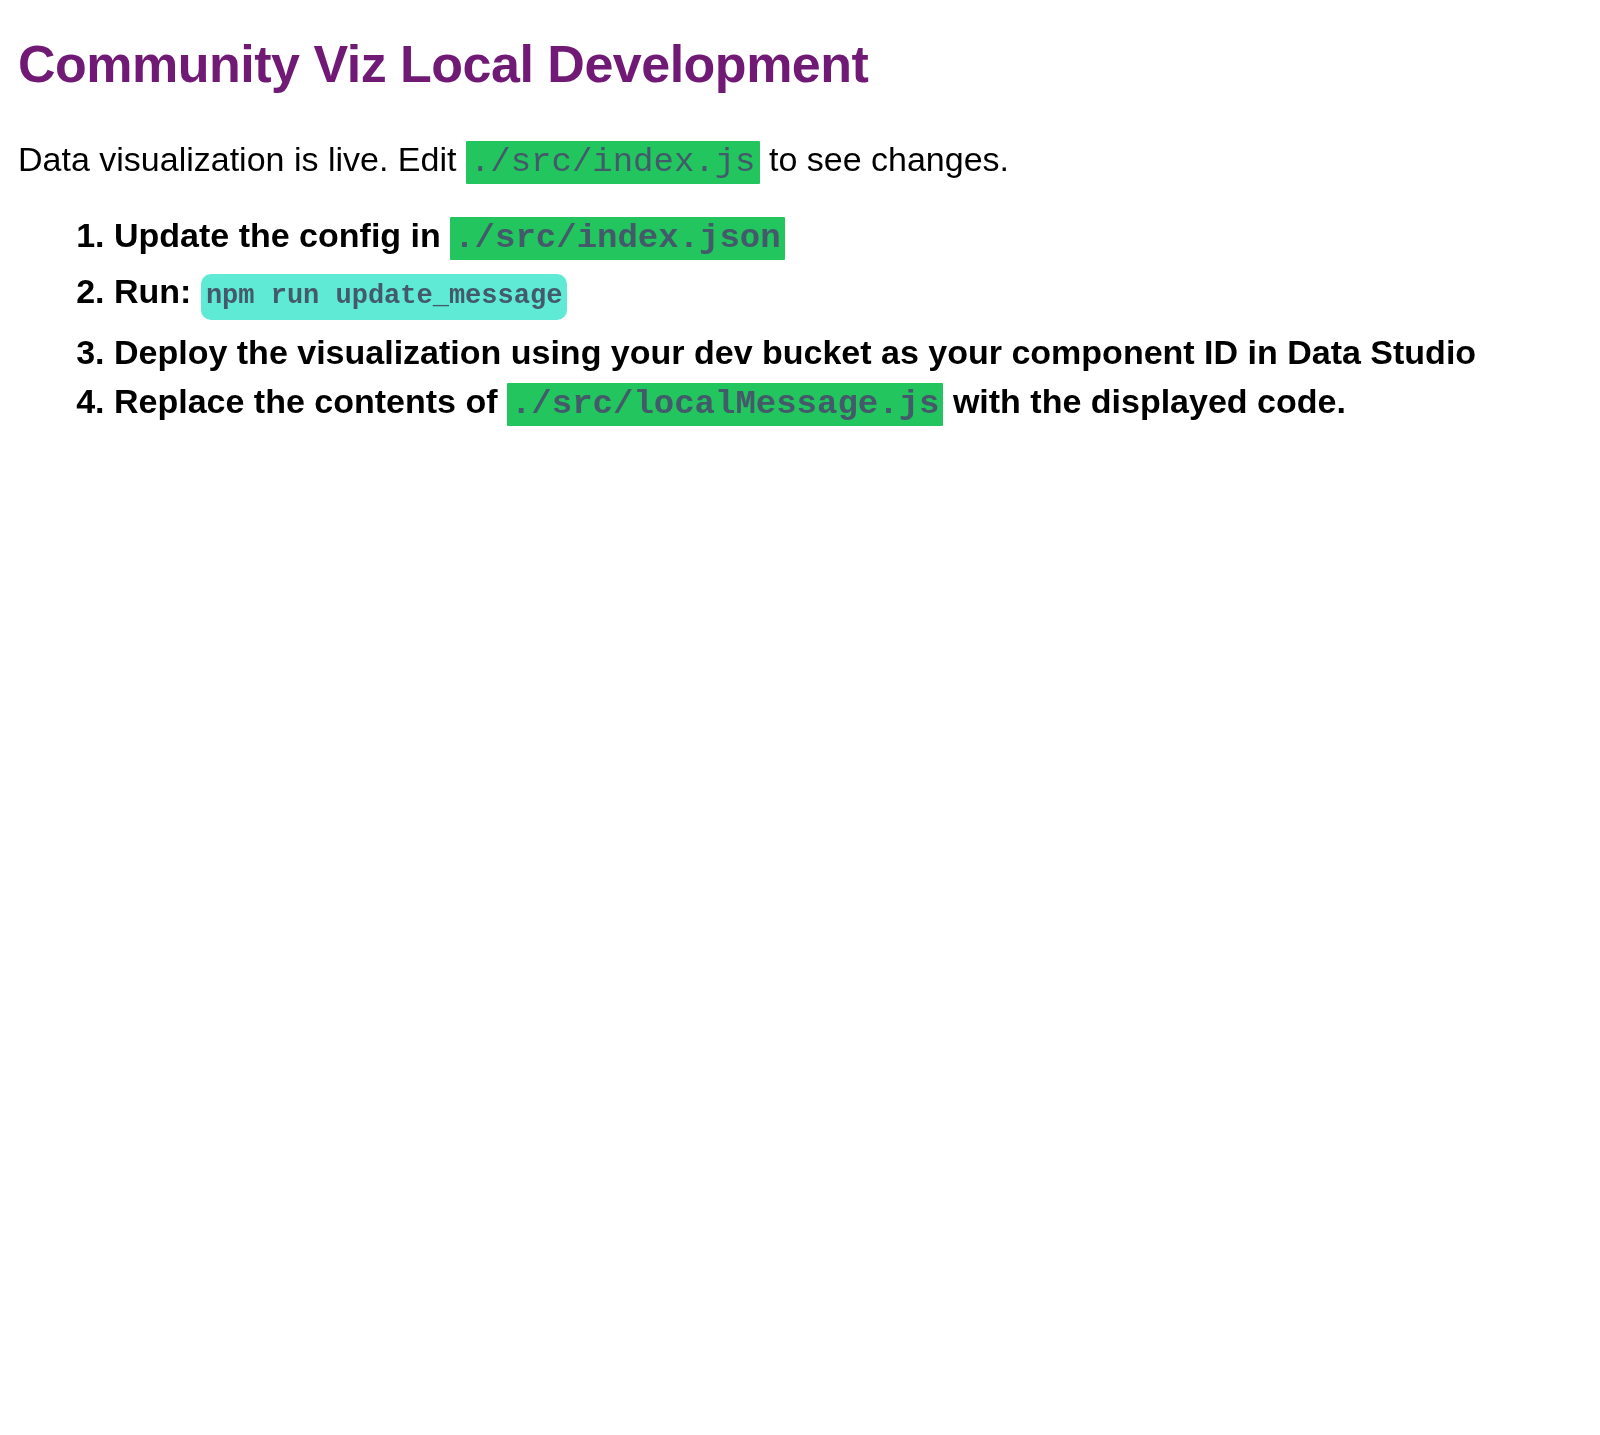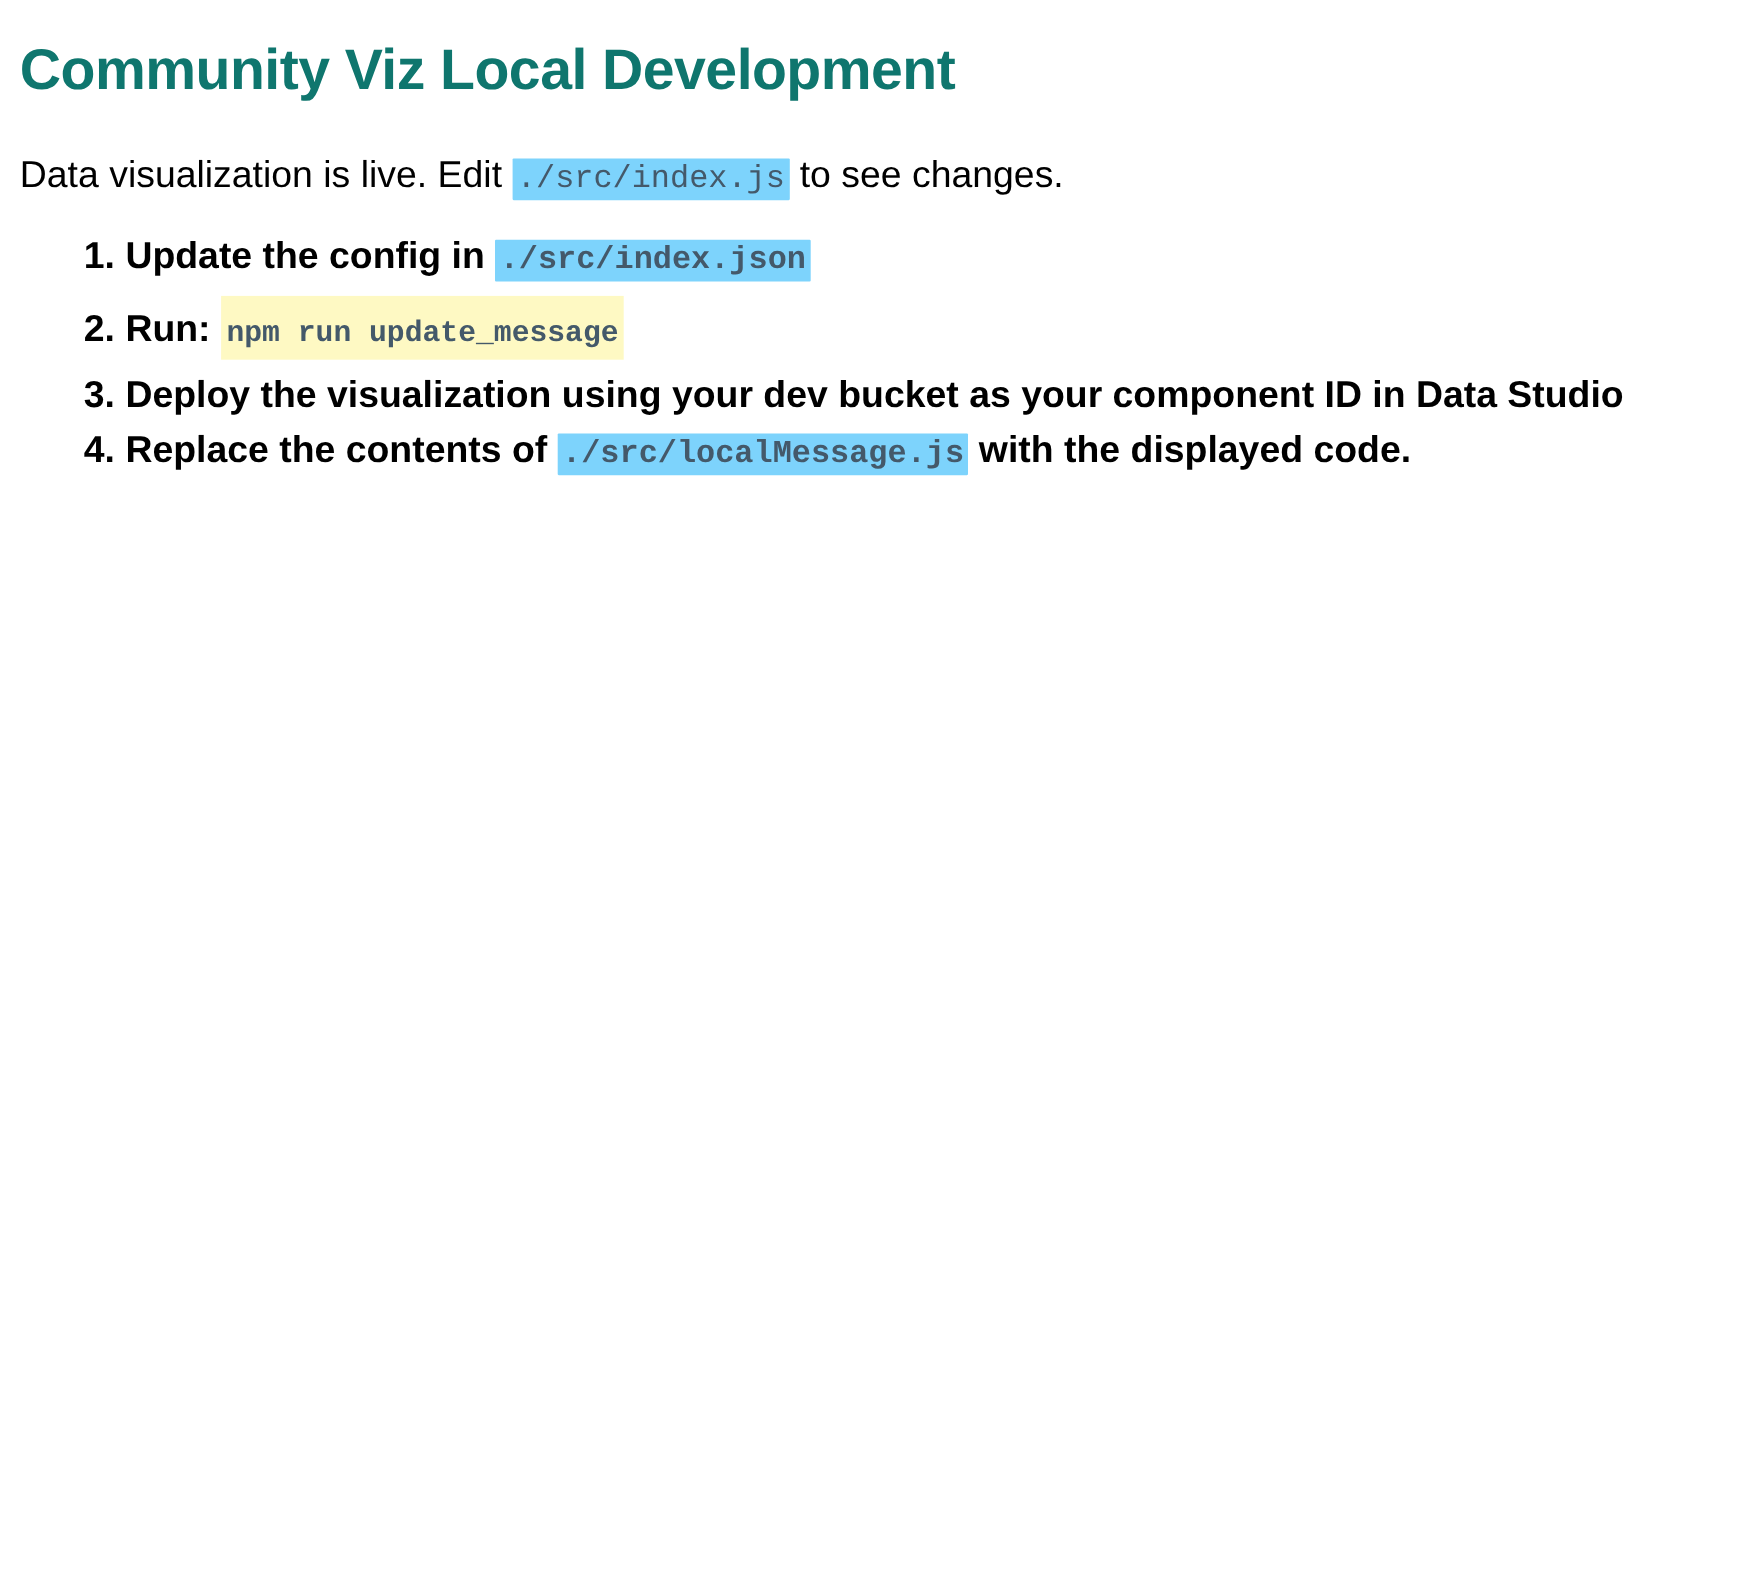--- a/index.html
+++ b/index.html
@@ -31,21 +31,21 @@
     width: 1560px;
   }
 
   h1.title {
     font-size: 52px;
     font-weight: bold;
     line-height: 1.18;
     letter-spacing: -0.5px;
     margin: 0 0 0 0;
     padding: 0;
-    color: #0f766e;
+    color: #701a75;
   }
 
   p.para {
     font-size: 34px;
     line-height: 1.32;
     margin: 42px 0 0 0;
     padding: 0;
     color: #000;
   }
 
@@ -57,38 +57,39 @@
     color: #000;
   }
   ol.steps > li {
     margin: 0 0 4px 0;
     padding: 0;
     font-weight: bold;
   }
 
   code.inline {
     font-family: "Liberation Mono", "DejaVu Sans Mono", monospace;
-    font-size: 29px;
-    background: #7dd3fc;
+    font-size: 34px;
+    background: #22c55e;
     color: #44596a;
     padding: 2px 4px 3px 4px;
     border-radius: 1px;
     white-space: pre;
     letter-spacing: 0px;
   }
 
   .codeblock {
     font-family: "Liberation Mono", "DejaVu Sans Mono", monospace;
     font-size: 27px;
-    background: #fef9c3;
+    background: #5eead4;
     color: #44596a;
     display: inline-block;
-    padding: 17px 5px 5px 5px;
+    padding: 4px 5px 5px 5px;
     margin: 8px 0 6px 0;
     white-space: pre;
+    border-radius: 10px;
   }
 
   a.doclink {
     color: #6a0dad;
     text-decoration: underline;
     text-decoration-thickness: 2px;
     text-underline-offset: 4px;
   }
 
   

